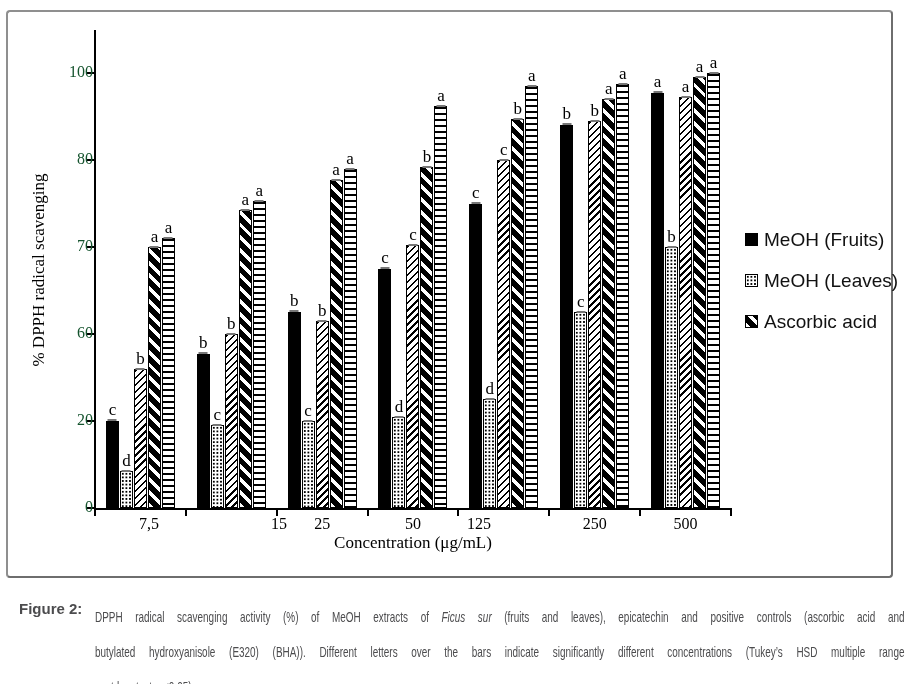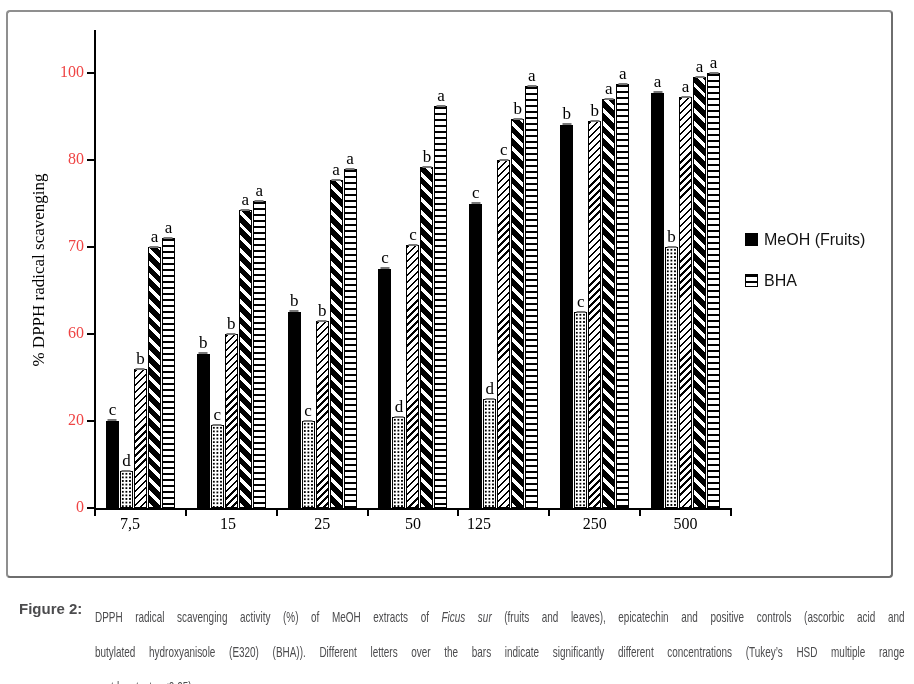--- a/index.html
+++ b/index.html
@@ -8,22 +8,22 @@
 
   
   #frame{position:absolute;left:6px;top:10px;width:883px;height:564px;
          border:2px solid #8f8f8f;border-right-color:#6e6e6e;border-bottom-color:#6e6e6e;
          border-radius:4px;background:#fff;}
 
   
   #y-axis{position:absolute;left:94px;top:30px;width:2px;height:479px;background:#000;}
   #x-axis{position:absolute;left:94px;top:508px;width:638px;height:2px;background:#000;}
   .y-tick{position:absolute;width:7px;height:2px;background:#000;left:87px;}
-  .y-tick-label{position:absolute;left:38px;width:46px;text-align:right;
-         font-family:"Liberation Serif",serif;font-size:16px;color:#ef4444;}
+  .y-tick-label{position:absolute;left:47px;width:46px;text-align:right;
+         font-family:"Liberation Serif",serif;font-size:16px;color:#14532d;}
   .x-tick{position:absolute;width:2px;height:7px;background:#000;top:509px;}
   .category-label{position:absolute;top:515px;width:80px;text-align:center;
          font-family:"Liberation Serif",serif;font-size:16px;color:#000;}
 
   .axis-title{position:absolute;font-family:"Liberation Serif",serif;font-size:17px;
          color:#000;white-space:nowrap;}
   #ylabel{left:39px;top:270px;transform:translate(-50%,-50%) rotate(-90deg);}
   #xlabel{left:413px;top:543px;transform:translate(-50%,-50%);}
 
   
@@ -43,40 +43,41 @@
          background:repeating-linear-gradient(180deg,#000 0,#000 2px,#fff 2px,#fff 6px);}
   .errcap{position:absolute;top:-2px;left:50%;transform:translateX(-50%);
          width:9px;height:3px;border-top:2px solid #777;}
   .sig-letter{position:absolute;bottom:calc(100% + 3px);left:50%;transform:translateX(-50%);
          font-family:"Liberation Serif",serif;font-size:17px;line-height:1;color:#000;}
 
   
   #legend{position:absolute;left:745px;top:219px;}
   .legend-item{display:flex;align-items:center;gap:6px;height:41px;}
   .legend-swatch{width:13px;height:13px;box-sizing:border-box;flex:0 0 auto;}
-  .legend-label{font-family:"Liberation Sans",sans-serif;font-size:16px;color:#111;
+  .legend-label{font-family:"Liberation Sans",sans-serif;font-size:19px;color:#111;
          white-space:nowrap;text-align:center;}
 
   
   #caption-label{position:absolute;left:19px;top:600px;font-size:15px;font-weight:bold;
          color:#4c4c4e;}
   #caption-text{position:absolute;left:95px;top:600px;width:1180px;
          transform:scaleX(0.686);transform-origin:top left;
          font-size:14.5px;color:#4c4c4e;line-height:35px;}
   .caption-line{text-align:justify;text-align-last:justify;white-space:normal;}
   .caption-line.last{text-align-last:left;}
   .cap-italic{font-style:italic;}
 </style>
 </head>
 <body>
 
 <div id="page">
   <div id="frame"></div>
 
   <div class="axis-title" id="ylabel">% DPPH radical scavenging</div>
+  <div class="axis-title" id="xlabel">Concentration (μg/mL)</div>
 
   <div id="y-axis"></div>
   <div id="x-axis"></div>
 
   <div id="plot">
       <div class="bar-group" style="left: 0px; width: 90.8571px;">
         <div class="bar p-solid-black" title="MeOH (Fruits) @ 7,5: 20" style="height: 87px;">
           <div class="errcap"></div>
           <span class="sig-letter">c</span>
         </div>
@@ -230,22 +231,26 @@
         </div>
       </div>
     </div>
 
   <div id="legend">
       <div class="legend-item">
         <span class="legend-swatch p-solid-black"></span>
         <span class="legend-label">MeOH (Fruits)</span>
       </div>
       <div class="legend-item">
-        <span class="legend-swatch p-horizontal-stripes"></span>
-        <span class="legend-label">BHA</span>
+        <span class="legend-swatch p-dots"></span>
+        <span class="legend-label">MeOH (Leaves)</span>
+      </div>
+      <div class="legend-item">
+        <span class="legend-swatch p-thick-diagonal"></span>
+        <span class="legend-label">Ascorbic acid</span>
       </div>
     </div>
 
   <div id="caption-label">Figure 2:</div>
   <div id="caption-text">
       <div class="caption-line"><span>DPPH radical scavenging activity (%) of MeOH extracts of </span><span class="cap-italic">Ficus sur</span><span> (fruits and leaves), epicatechin and positive controls (ascorbic acid and</span></div>
       <div class="caption-line"><span>butylated hydroxyanisole (E320) (BHA)). Different letters over the bars indicate significantly different concentrations (Tukey’s HSD multiple range</span></div>
       <div class="caption-line last"><span>post-hoc test, </span><span class="cap-italic">p</span><span>&lt;0.05).</span></div>
     </div>
 <div class="y-tick" style="top: 507px;"></div>
@@ -261,20 +266,20 @@
     <div class="y-tick" style="top: 72px;"></div>
     <div class="y-tick-label" style="top: 63px;">100</div>
     <div class="x-tick" style="left: 94px;"></div>
     <div class="x-tick" style="left: 184.857px;"></div>
     <div class="x-tick" style="left: 275.714px;"></div>
     <div class="x-tick" style="left: 366.571px;"></div>
     <div class="x-tick" style="left: 457.429px;"></div>
     <div class="x-tick" style="left: 548.286px;"></div>
     <div class="x-tick" style="left: 639.143px;"></div>
     <div class="x-tick" style="left: 730px;"></div>
-    <div class="category-label" style="left: 90px; text-align: center;">7,5</div>
-    <div class="category-label" style="left: 188px;">15</div>
+    <div class="category-label" style="left: 109px; text-align: center;">7,5</div>
+    <div class="category-label" style="left: 207px; text-align: right;">15</div>
     <div class="category-label" style="left: 282.143px;">25</div>
     <div class="category-label" style="left: 373px;">50</div>
     <div class="category-label" style="left: 439px;">125</div>
     <div class="category-label" style="left: 554.714px;">250</div>
     <div class="category-label" style="left: 645.571px;">500</div>
   </div>
 
 </body></html>

